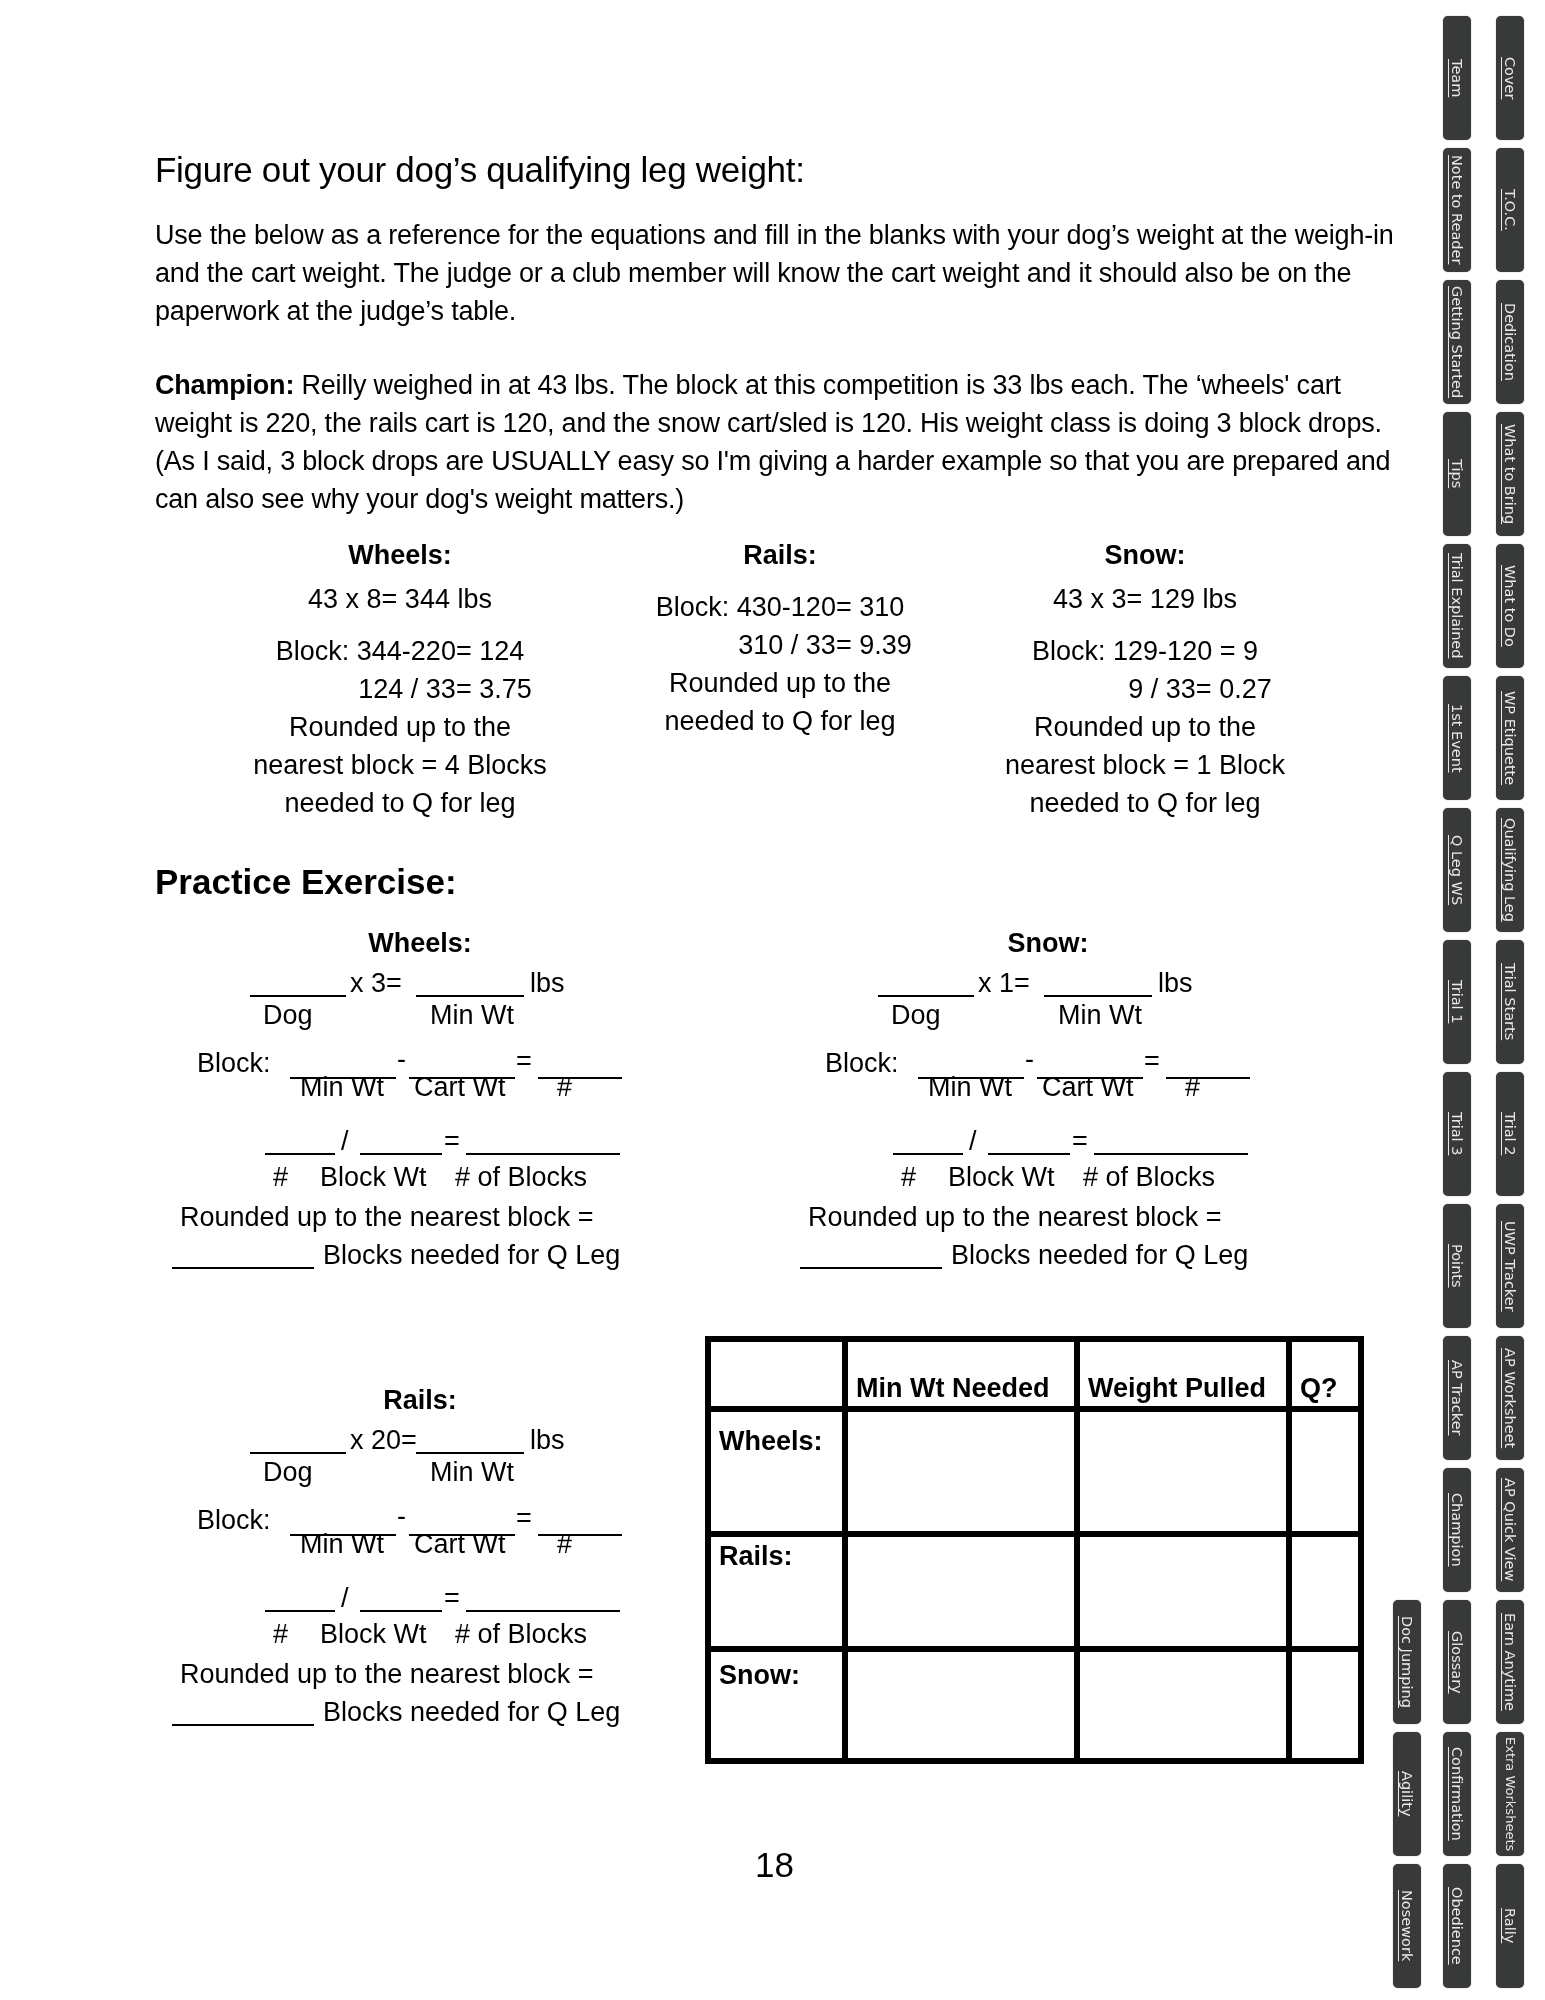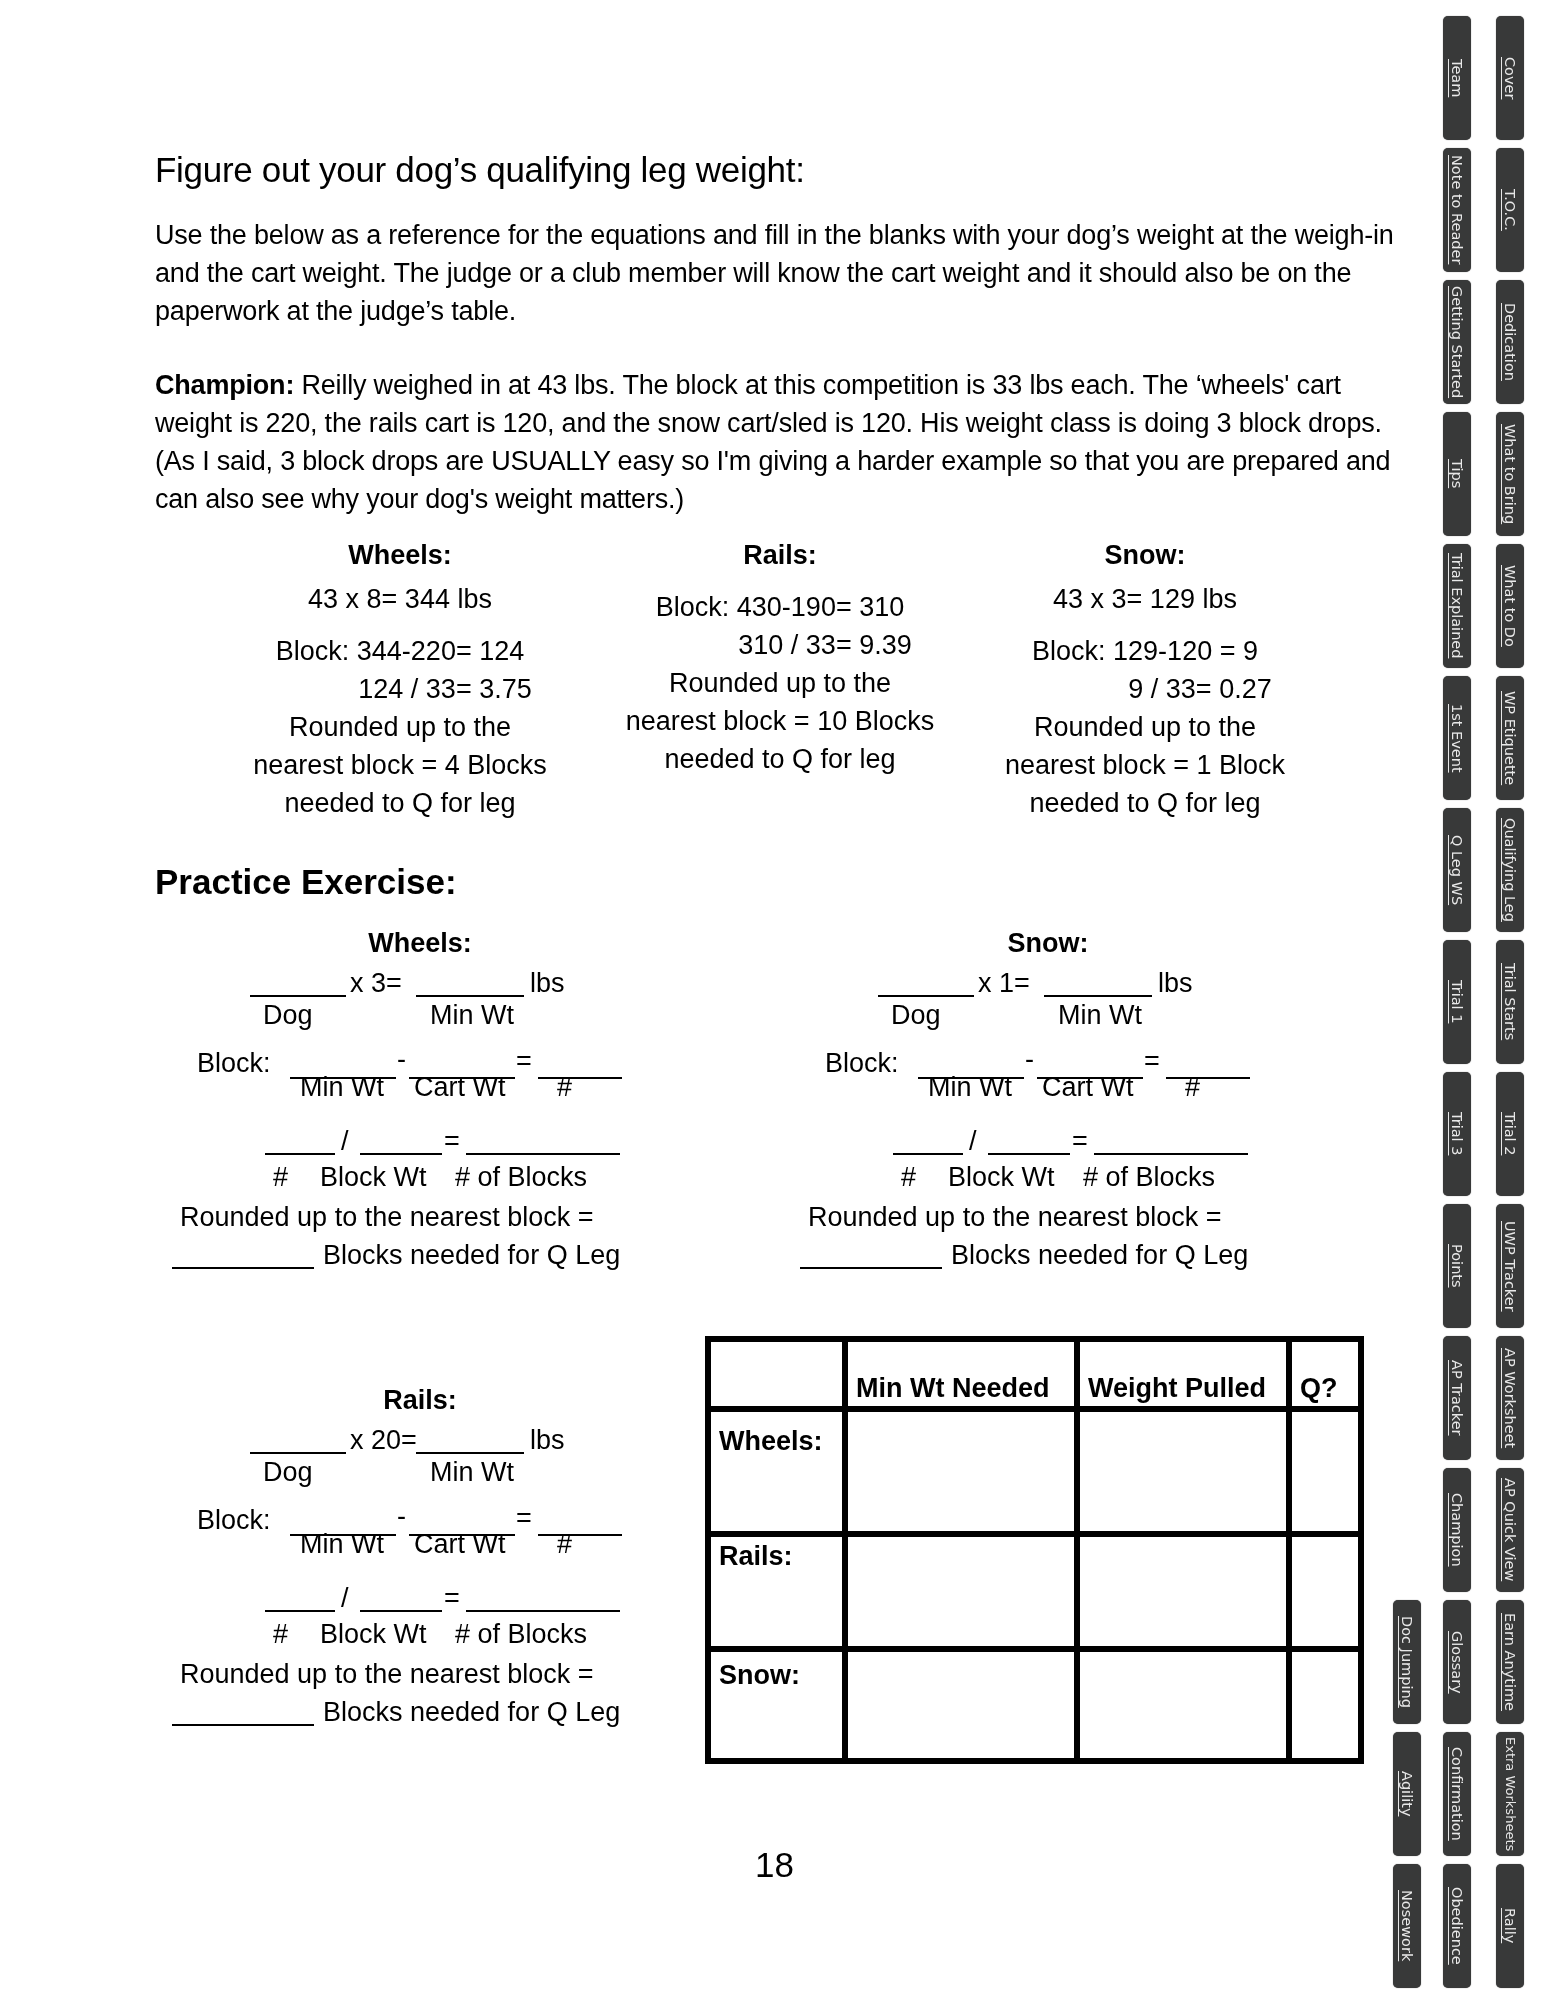--- a/index.html
+++ b/index.html
@@ -36,24 +36,23 @@
   <div class="hd">Wheels:</div>
   <div style="margin-top:6px;">43 x 8= 344 lbs</div>
   <div style="margin-top:14px;">Block:  344-220= 124</div>
   <div style="padding-left:90px;">124 / 33= 3.75</div>
   <div>Rounded up to the</div>
   <div>nearest block = 4 Blocks</div>
   <div>needed to Q for leg</div>
 </div>
 <div class="ex-col" style="left:595px; top:536px; width:370px;">
   <div class="hd">Rails:</div>
-  <div style="margin-top:14px;">Block:  430-190= 310</div>
+  <div style="margin-top:14px;">Block:  430-120= 310</div>
   <div style="padding-left:90px;">310 / 33= 9.39</div>
   <div>Rounded up to the</div>
-  <div>nearest block = 10 Blocks</div>
   <div>needed to Q for leg</div>
 </div>
 <div class="ex-col" style="left:975px; top:536px; width:340px;">
   <div class="hd">Snow:</div>
   <div style="margin-top:6px;">43 x 3= 129 lbs</div>
   <div style="margin-top:14px;">Block:  129-120 = 9</div>
   <div style="padding-left:110px;">9 / 33= 0.27</div>
   <div>Rounded up to the</div>
   <div>nearest block = 1 Block</div>
   <div>needed to Q for leg</div>

